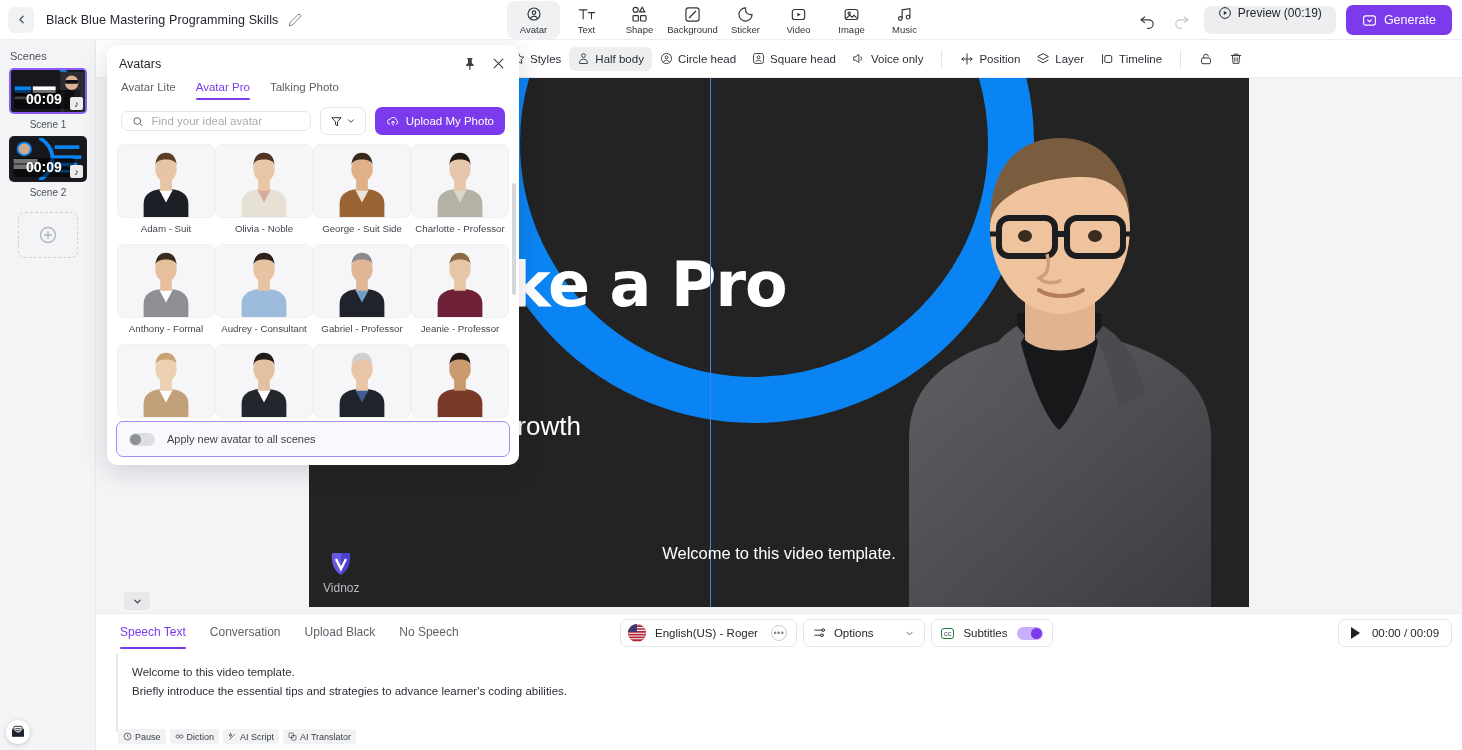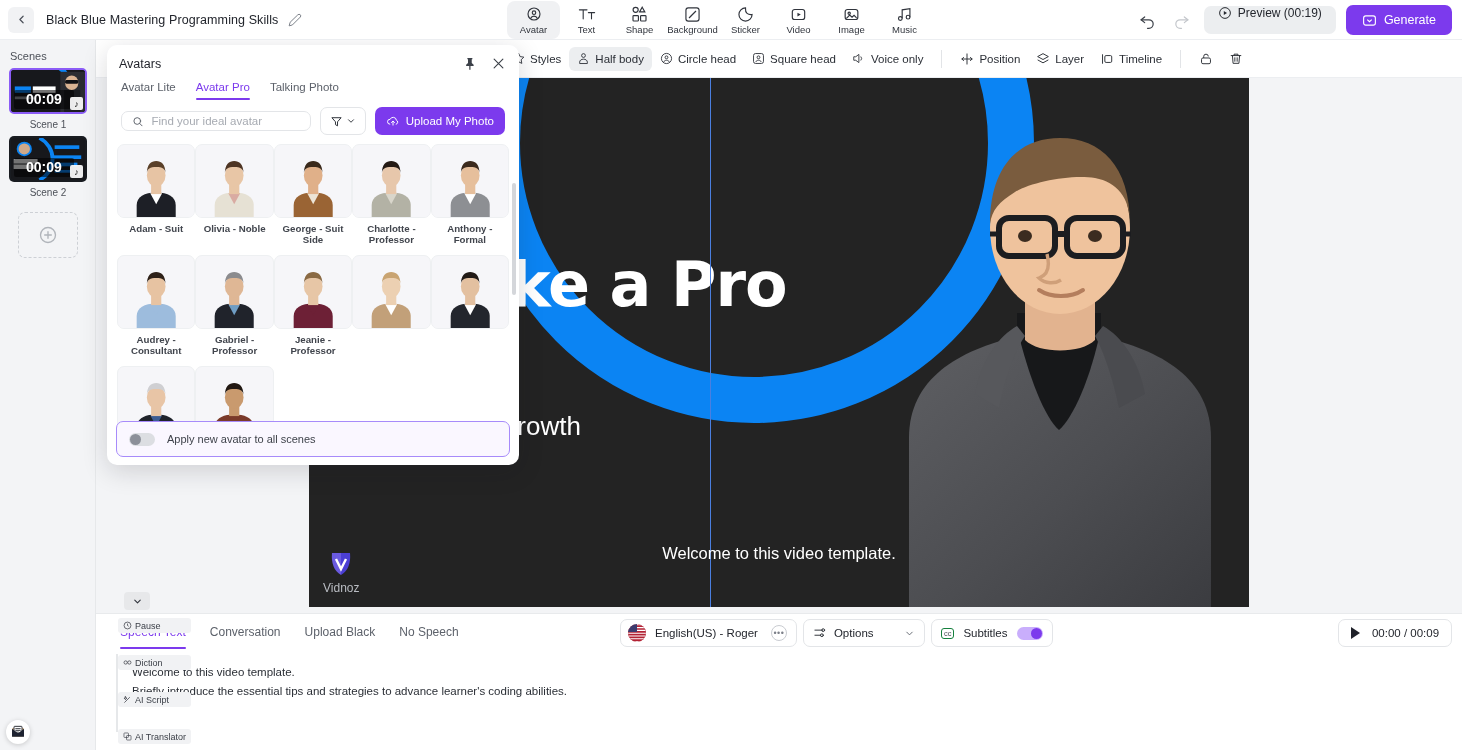--- a/index.html
+++ b/index.html
@@ -157,21 +157,21 @@
   .filter-box {
     width:46px; height:28px; border:1px solid #e3e5e8; border-radius:7px;
     display:flex; align-items:center; justify-content:center; gap:3px; cursor:pointer; color:#2b2f36;
   }
   .upload-btn {
     height:28px; padding:12px 11px; border-radius:7px; background:#7c3aed; color:#fff;
     display:flex; align-items:center; gap:6px; font-size:11.5px; cursor:pointer; white-space:nowrap;
   }
   .grid-area { position:relative; height:280px; overflow:hidden; padding:0 10px; }
   .grid {
-    display:grid; grid-template-columns:repeat(5,1fr); gap:10px 0;font-weight:bold;
+    display:grid; grid-template-columns:repeat(4,1fr); gap:10px 0;
   }
   .av-card { cursor:pointer; }
   .av-img {
     width:100%; height:74px; border-radius:7px; background:#f6f6f9;
     border:1px solid #eef0f2; position:relative; overflow:hidden;
   }
   .av-name { font-size:9.7px; color:#41454d; text-align:center; margin-top:5px; }
   .panel-scrollbar {
     position:absolute; right:3px; top:138px; width:4px; height:112px;
     background:#d4d6da; border-radius:3px;
@@ -242,21 +242,21 @@
   }
   .play-tri {
     width:0; height:0; border-left:9px solid #1f2129;
     border-top:6px solid transparent; border-bottom:6px solid transparent;
   }
   .script-area {
     position:absolute; left:20px; right:12px; top:40px; height:78px;
     border-left:2px solid #e6e8ea; padding:9px 0 0 14px;
   }
   .script-line { font-size:11.5px; color:#2b2f36; line-height:1.65; }
-  .chips { position:absolute; left:22px; bottom:6px; display:flex; gap:22px;flex-direction:column; }
+  .chips { position:absolute; left:22px; bottom:6px; display:flex; gap:4px; }
   .chip {
     height:15px; padding:0 5px; border-radius:3px; background:#f1f2f4;
     display:flex; align-items:center; gap:3px; font-size:9px; color:#3a3e46; cursor:pointer;
   }
   .help-bubble {
     position:absolute; left:6px; bottom:6px; width:24px; height:24px; border-radius:50%;
     background:#ffffff; box-shadow:0 1px 5px rgba(0,0,0,.18);
     display:flex; align-items:center; justify-content:center; cursor:pointer; z-index:40;
   }
   svg { display:block; }

